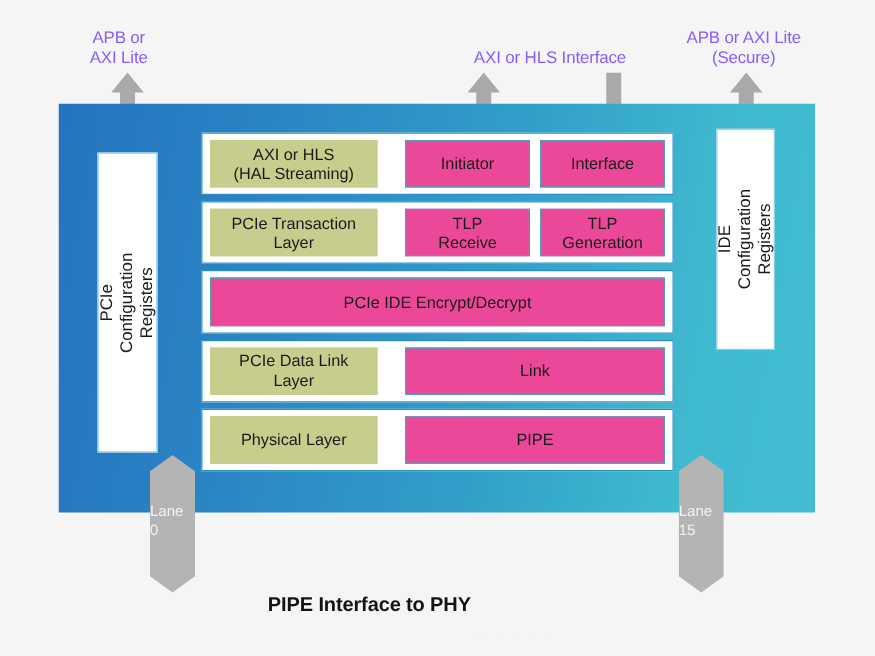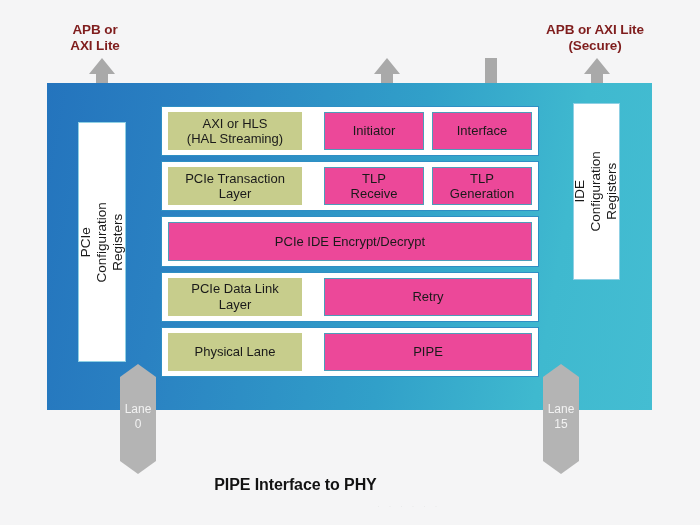--- a/index.html
+++ b/index.html
@@ -11,24 +11,24 @@
     position:relative;
     overflow:hidden;
   }
   #stage{position:absolute;left:0;top:0;width:700px;height:525px;}
 
   
   .caption{
     position:absolute;
     text-align:center;
     font-size:13.5px;
-    font-weight:bold;
+    font-weight:normal;
     line-height:1.22;
     letter-spacing:-0.1px;
-    color:#7f1d1d;
+    color:#8b5cf6;
     white-space:pre-line;
   }
 
   
   .arrow{position:absolute;}
   .arrow svg{display:block;}
 
   
   #panel{
     position:absolute;
@@ -97,21 +97,21 @@
     flex:1;
   }
   .cell.wide{flex:1;}
   .gap{width:6px;flex:none;}
 
   
   .lane{position:absolute;}
   .lane svg{display:block;}
   .lane .lane-text{
     position:absolute;left:0;top:0;width:100%;
-    text-align:center;
+    text-align:left;
     font-size:12px;
     color:#f2f2f2;
     line-height:1.25;
     white-space:pre-line;
     pointer-events:none;
   }
 
   
   #footer{
     position:absolute;left:0;top:476px;width:591px;
@@ -121,20 +121,21 @@
     letter-spacing:-0.1px;
   }
 </style>
 </head>
 <body>
 
 <div id="stage">
 
   <div class="caption" id="cap-0" style="left:40px;top:22px;width:110px;">APB or
 AXI Lite</div>
+  <div class="caption" id="cap-1" style="left:330px;top:38px;width:220px;">AXI or HLS Interface</div>
   <div class="caption" id="cap-2" style="left:505px;top:22px;width:180px;">APB or AXI Lite
 (Secure)</div>
 
   <div class="arrow" style="left:89px;top:58px;">
     <svg width="26" height="62" viewBox="0 0 26 62" aria-hidden="true">
       <polygon points="13,0 26,16 19,16 19,62 7,62 7,16 0,16" fill="#a9a9a9"></polygon>
     </svg>
   </div>
   <div class="arrow" style="left:374px;top:58px;">
     <svg width="26" height="62" viewBox="0 0 26 62" aria-hidden="true">
@@ -185,25 +186,25 @@
     </div>
 
     <div class="row">
       <div class="cell outline wide">PCIe IDE Encrypt/Decrypt</div>
     </div>
 
     <div class="row">
       <div class="cell green">PCIe Data Link
 Layer</div>
       <div class="gap"></div>
-      <div class="cell outline">Retry</div>
-    </div>
-
-    <div class="row">
-      <div class="cell green">Physical Lane</div>
+      <div class="cell outline">Link</div>
+    </div>
+
+    <div class="row">
+      <div class="cell green">Physical Layer</div>
       <div class="gap"></div>
       <div class="cell outline">PIPE</div>
     </div>
   </div>
 
   <div class="lane" style="left:120px;top:364px;">
     <svg width="36" height="110" viewBox="0 0 36 110" aria-hidden="true">
       <polygon points="18,0 36,13 36,97 18,110 0,97 0,13" fill="#b4b4b4"></polygon>
     </svg>
     <div class="lane-text" style="top:38px;">Lane

